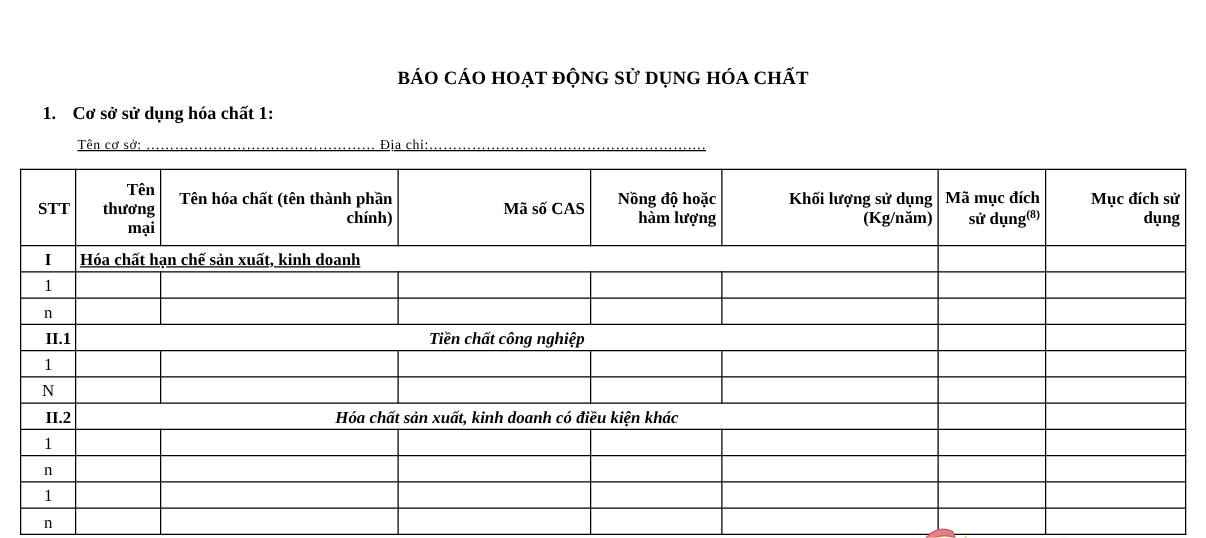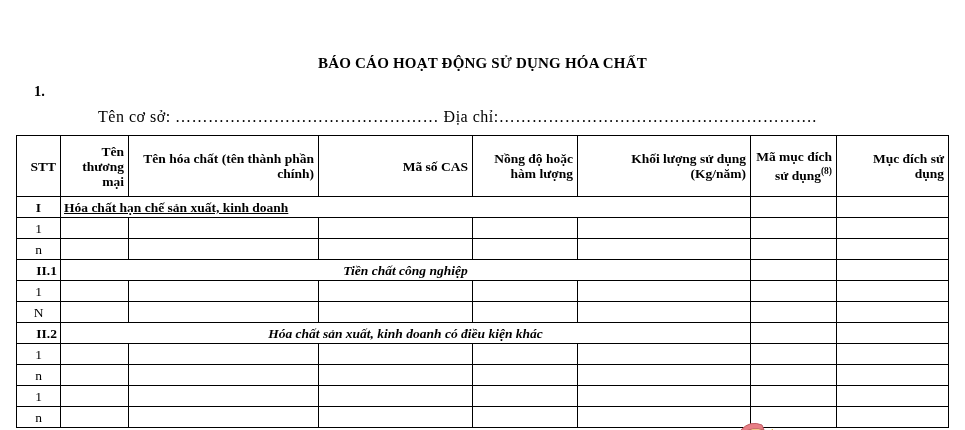--- a/index.html
+++ b/index.html
@@ -39,25 +39,26 @@
     font-weight: bold;
     font-size: 14.5px;
     margin-top: 11px;
     padding-left: 34px;
   }
   .section-num {
     width: 24px;
     flex: none;
   }
   .subline {
-    font-size: 16px;
+    font-size: 11px;
     margin-top: 8px;
-    padding-left: 98px;
+    padding-left: 62px;
     white-space: nowrap;
     line-height: 17px;
+    text-decoration: underline;
   }
   .dots { letter-spacing: 0.5px; }
 
   
   .tbl-wrap {
     margin-top: 10px;
     padding-left: 16px;
     padding-right: 17px;
   }
   table.report {
@@ -131,20 +132,21 @@
 </style>
 </head>
 <body>
 
 <div class="page">
 
   <div class="doc-title">BÁO CÁO HOẠT ĐỘNG SỬ DỤNG HÓA CHẤT</div>
 
   <div class="section-line">
     <span class="section-num">1.</span>
+    <span>Cơ sở sử dụng hóa chất 1:</span>
   </div>
 
   <div class="subline dots">Tên cơ sở: ………………………………………… Địa chỉ:………………………………………………….</div>
 
   <div class="tbl-wrap">
     <table class="report">
       <colgroup>
         <col style="width:44px">
         <col style="width:68px">
         <col style="width:190px">

